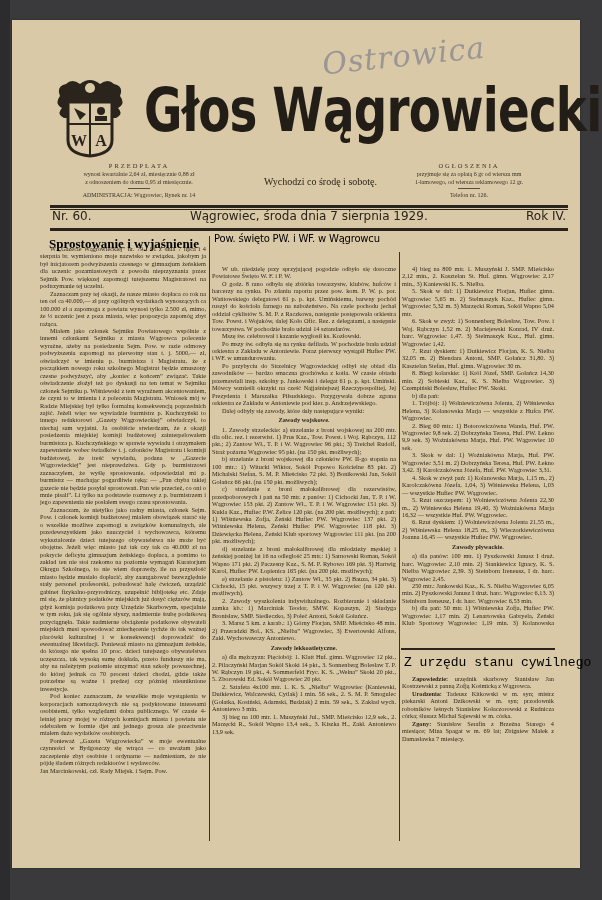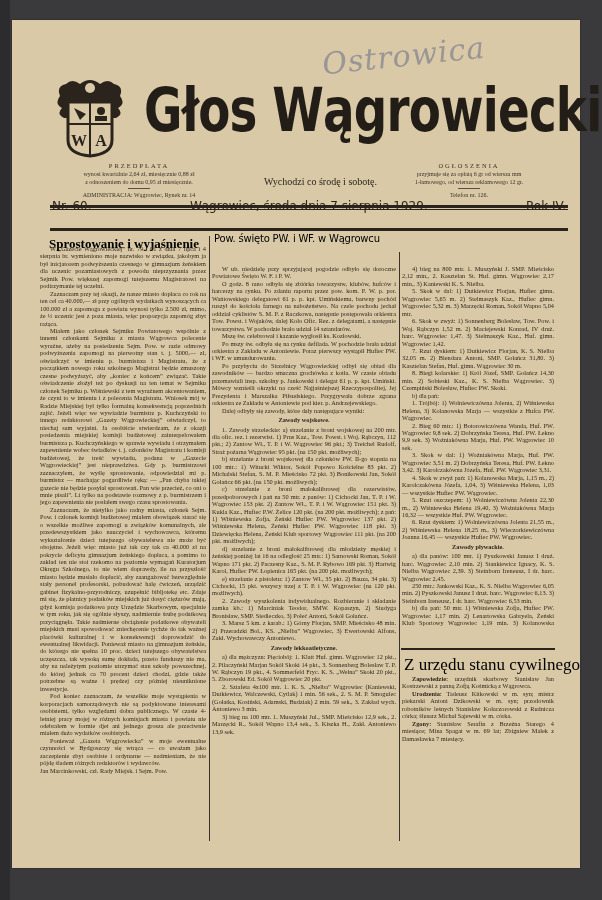--- a/index.html
+++ b/index.html
@@ -19,21 +19,21 @@
   .rule-thin{position:absolute;left:38px;width:518px;height:1px;background:#2a241c;}
   .dateline{position:absolute;left:40px;top:213px;width:514px;height:16px;font-family:"DejaVu Sans",sans-serif;font-size:12px;display:flex;justify-content:space-between;}
   .col{position:absolute;font-size:6.3px;line-height:7.45px;text-align:justify;color:#2e271e;overflow:hidden;}
   .col1{left:40px;top:245px;width:166px;height:596px;}
   .col2{left:212px;top:265px;width:184px;height:576px;}
   .col3{left:402px;top:265px;width:152px;height:362px;}
   .col4{left:402px;top:675px;width:152px;height:166px;}
   .vrule{position:absolute;width:1px;background:#3a3228;}
   .h-a{position:absolute;left:40px;top:236px;width:168px;font-weight:bold;font-size:13px;white-space:nowrap;text-align:center;}
   .h-b{position:absolute;left:214px;top:233px;width:344px;font-family:"DejaVu Sans",sans-serif;font-size:10px;white-space:nowrap;letter-spacing:-.2px;}
-  .h-c{position:absolute;left:404px;top:655px;width:150px;font-family:Liberation Serif, serif;font-size:17px;white-space:nowrap;}
+  .h-c{position:absolute;left:404px;top:655px;width:150px;font-family:Liberation Mono, monospace;font-size:13px;white-space:nowrap;}
   .col p{margin:0;text-indent:10px;}
   .col .center{text-align:center;font-weight:bold;text-indent:0;margin:2px 0;}
   .col b{font-weight:bold;}
   .col .sign{text-indent:0;}
 </style>
 </head>
 <body>
 
 <div class="scan-left"></div>
 <div class="page">
@@ -69,21 +69,21 @@
     <div class="sub-title">OGŁOSZENIA</div>
     <div>przyjmuje się za opłatą 6 gr od wiersza mm</div>
     <div>1-łamowego, od wiersza reklamowego 12 gr.</div>
     <div class="sub-rule"></div>
     <div>Telefon nr. 126.</div>
   </div>
 
   <div class="rule-thick" style="top:185px"></div>
   <div class="rule-thin" style="top:189px"></div>
 
-  <div class="dateline" style="top:179px">
+  <div class="dateline" style="top:189px">
     <span>Nr. 60.</span>
     <span>Wągrowiec, środa dnia 7 sierpnia 1929.</span>
     <span>Rok IV.</span>
   </div>
 
   <div class="rule-thick" style="top:208px"></div>
 </div>
 
 <div class="h-a">Sprostowanie i wyjaśnienie</div>
 <div class="col col1">

